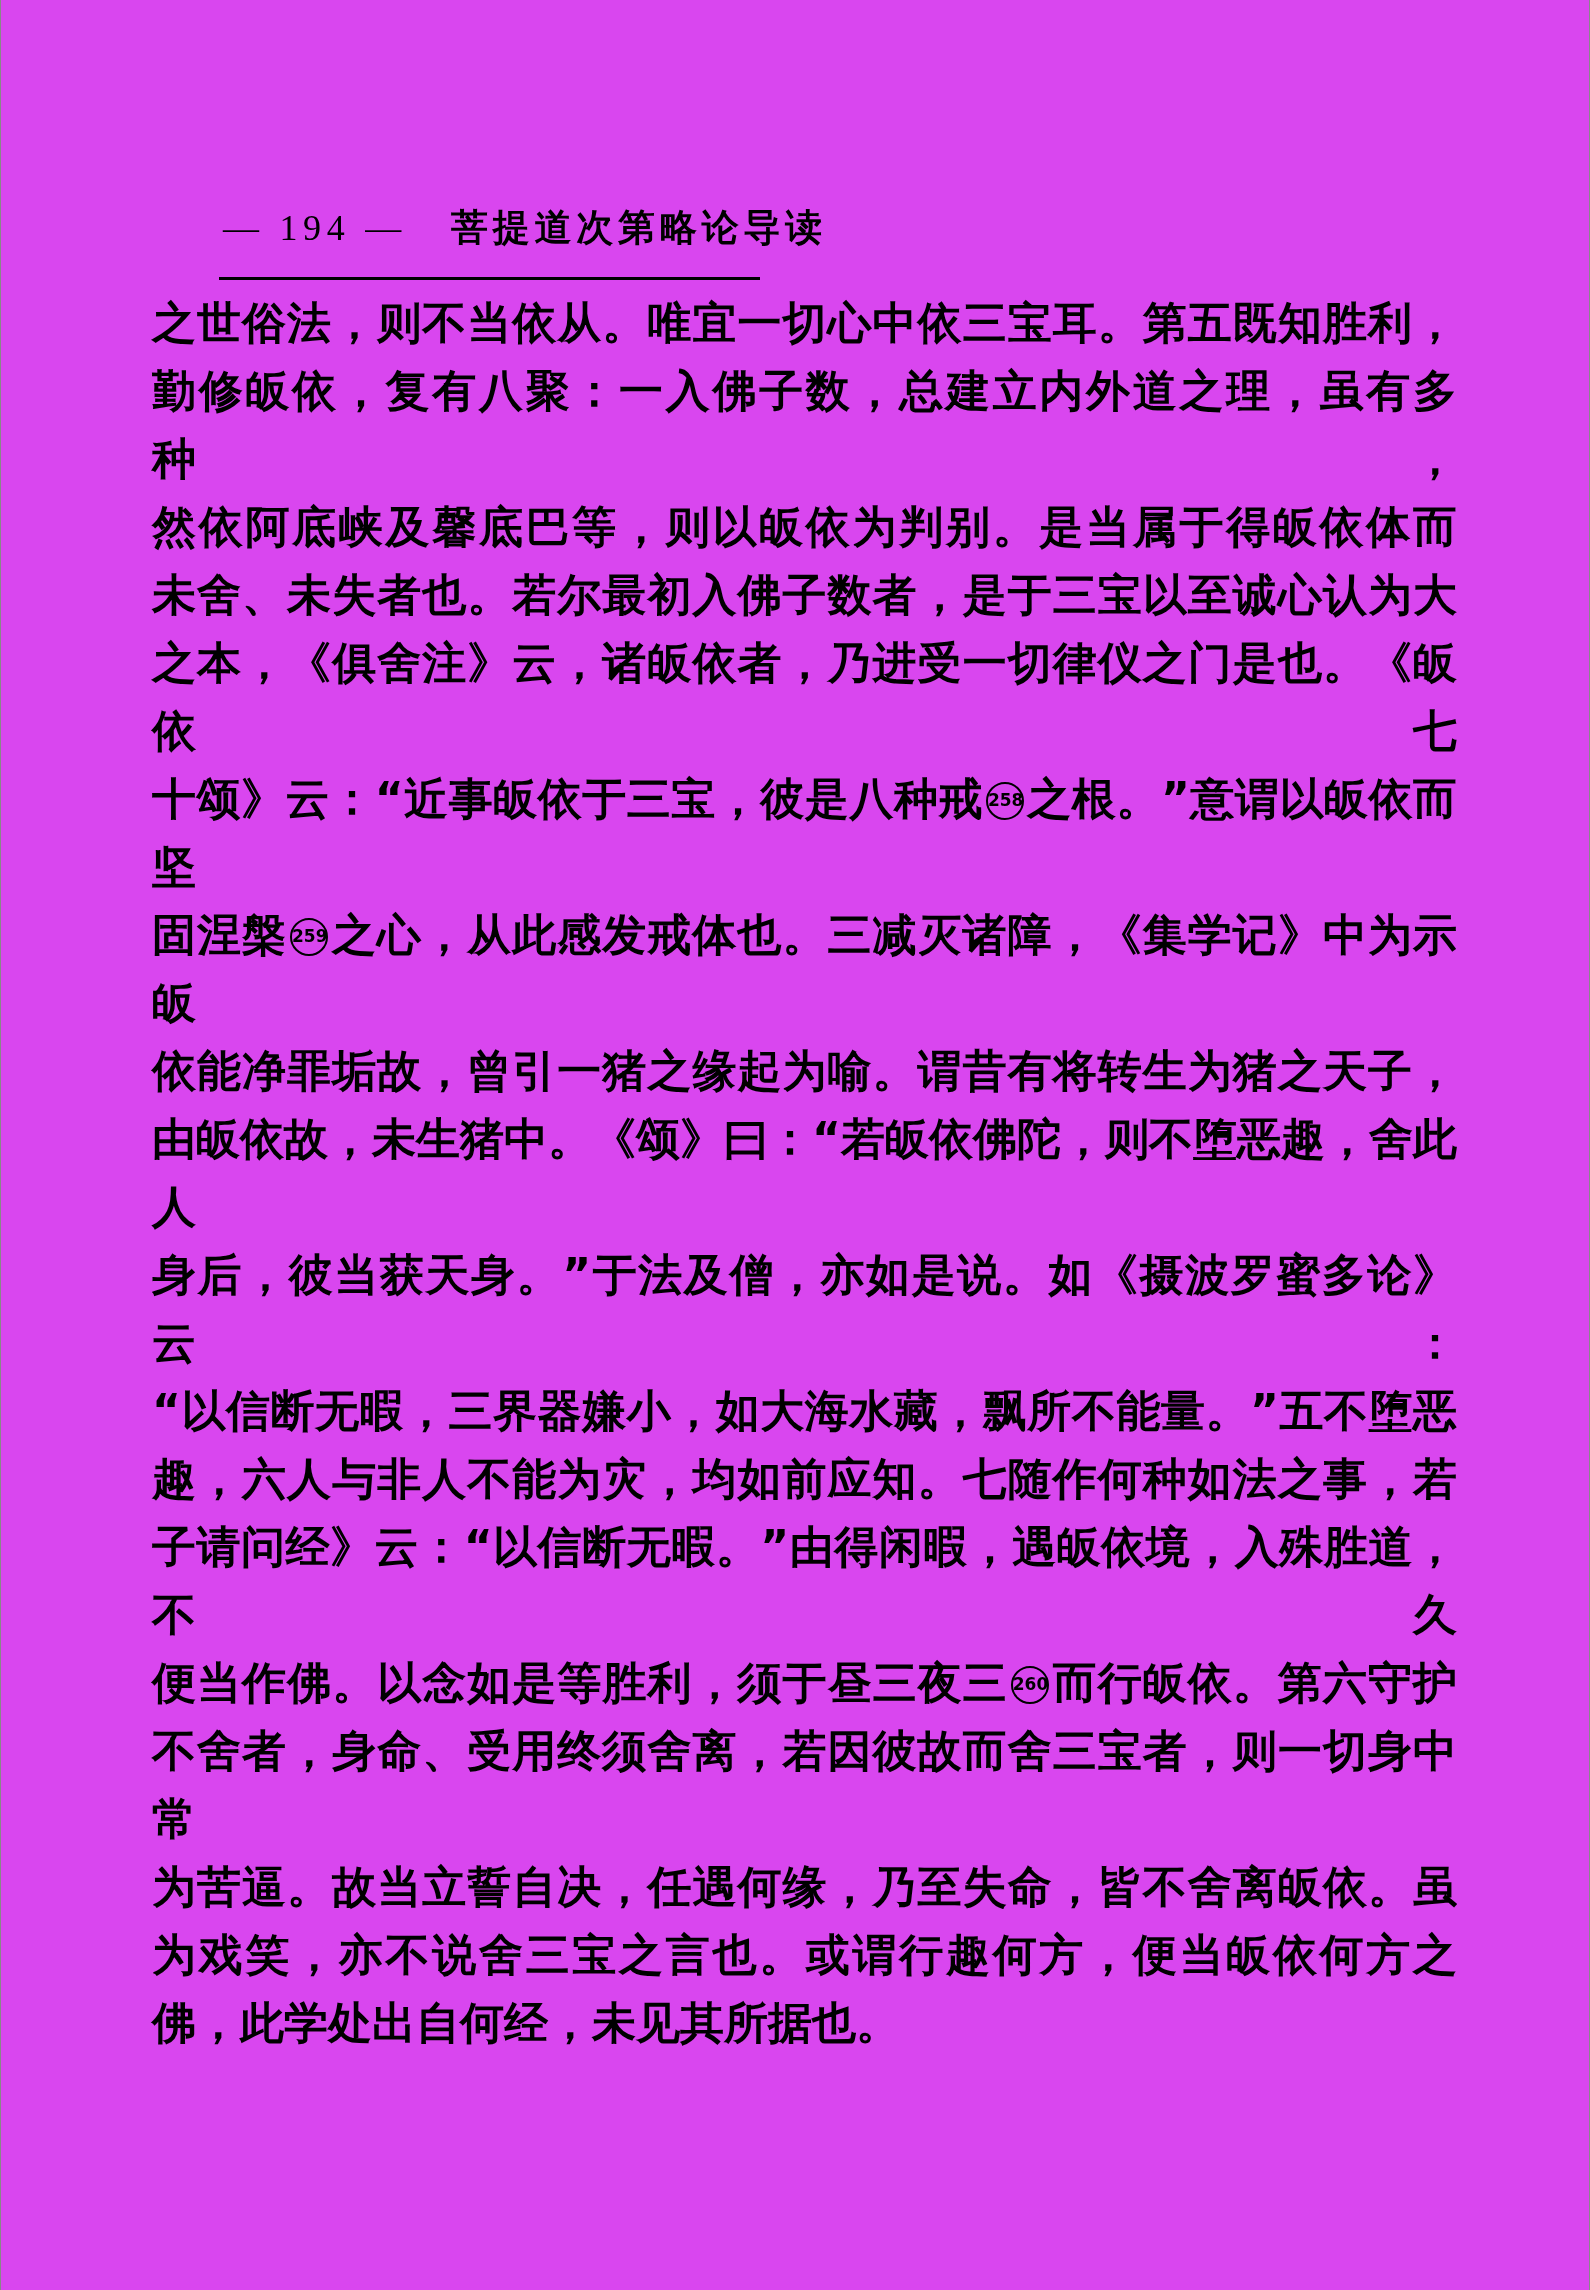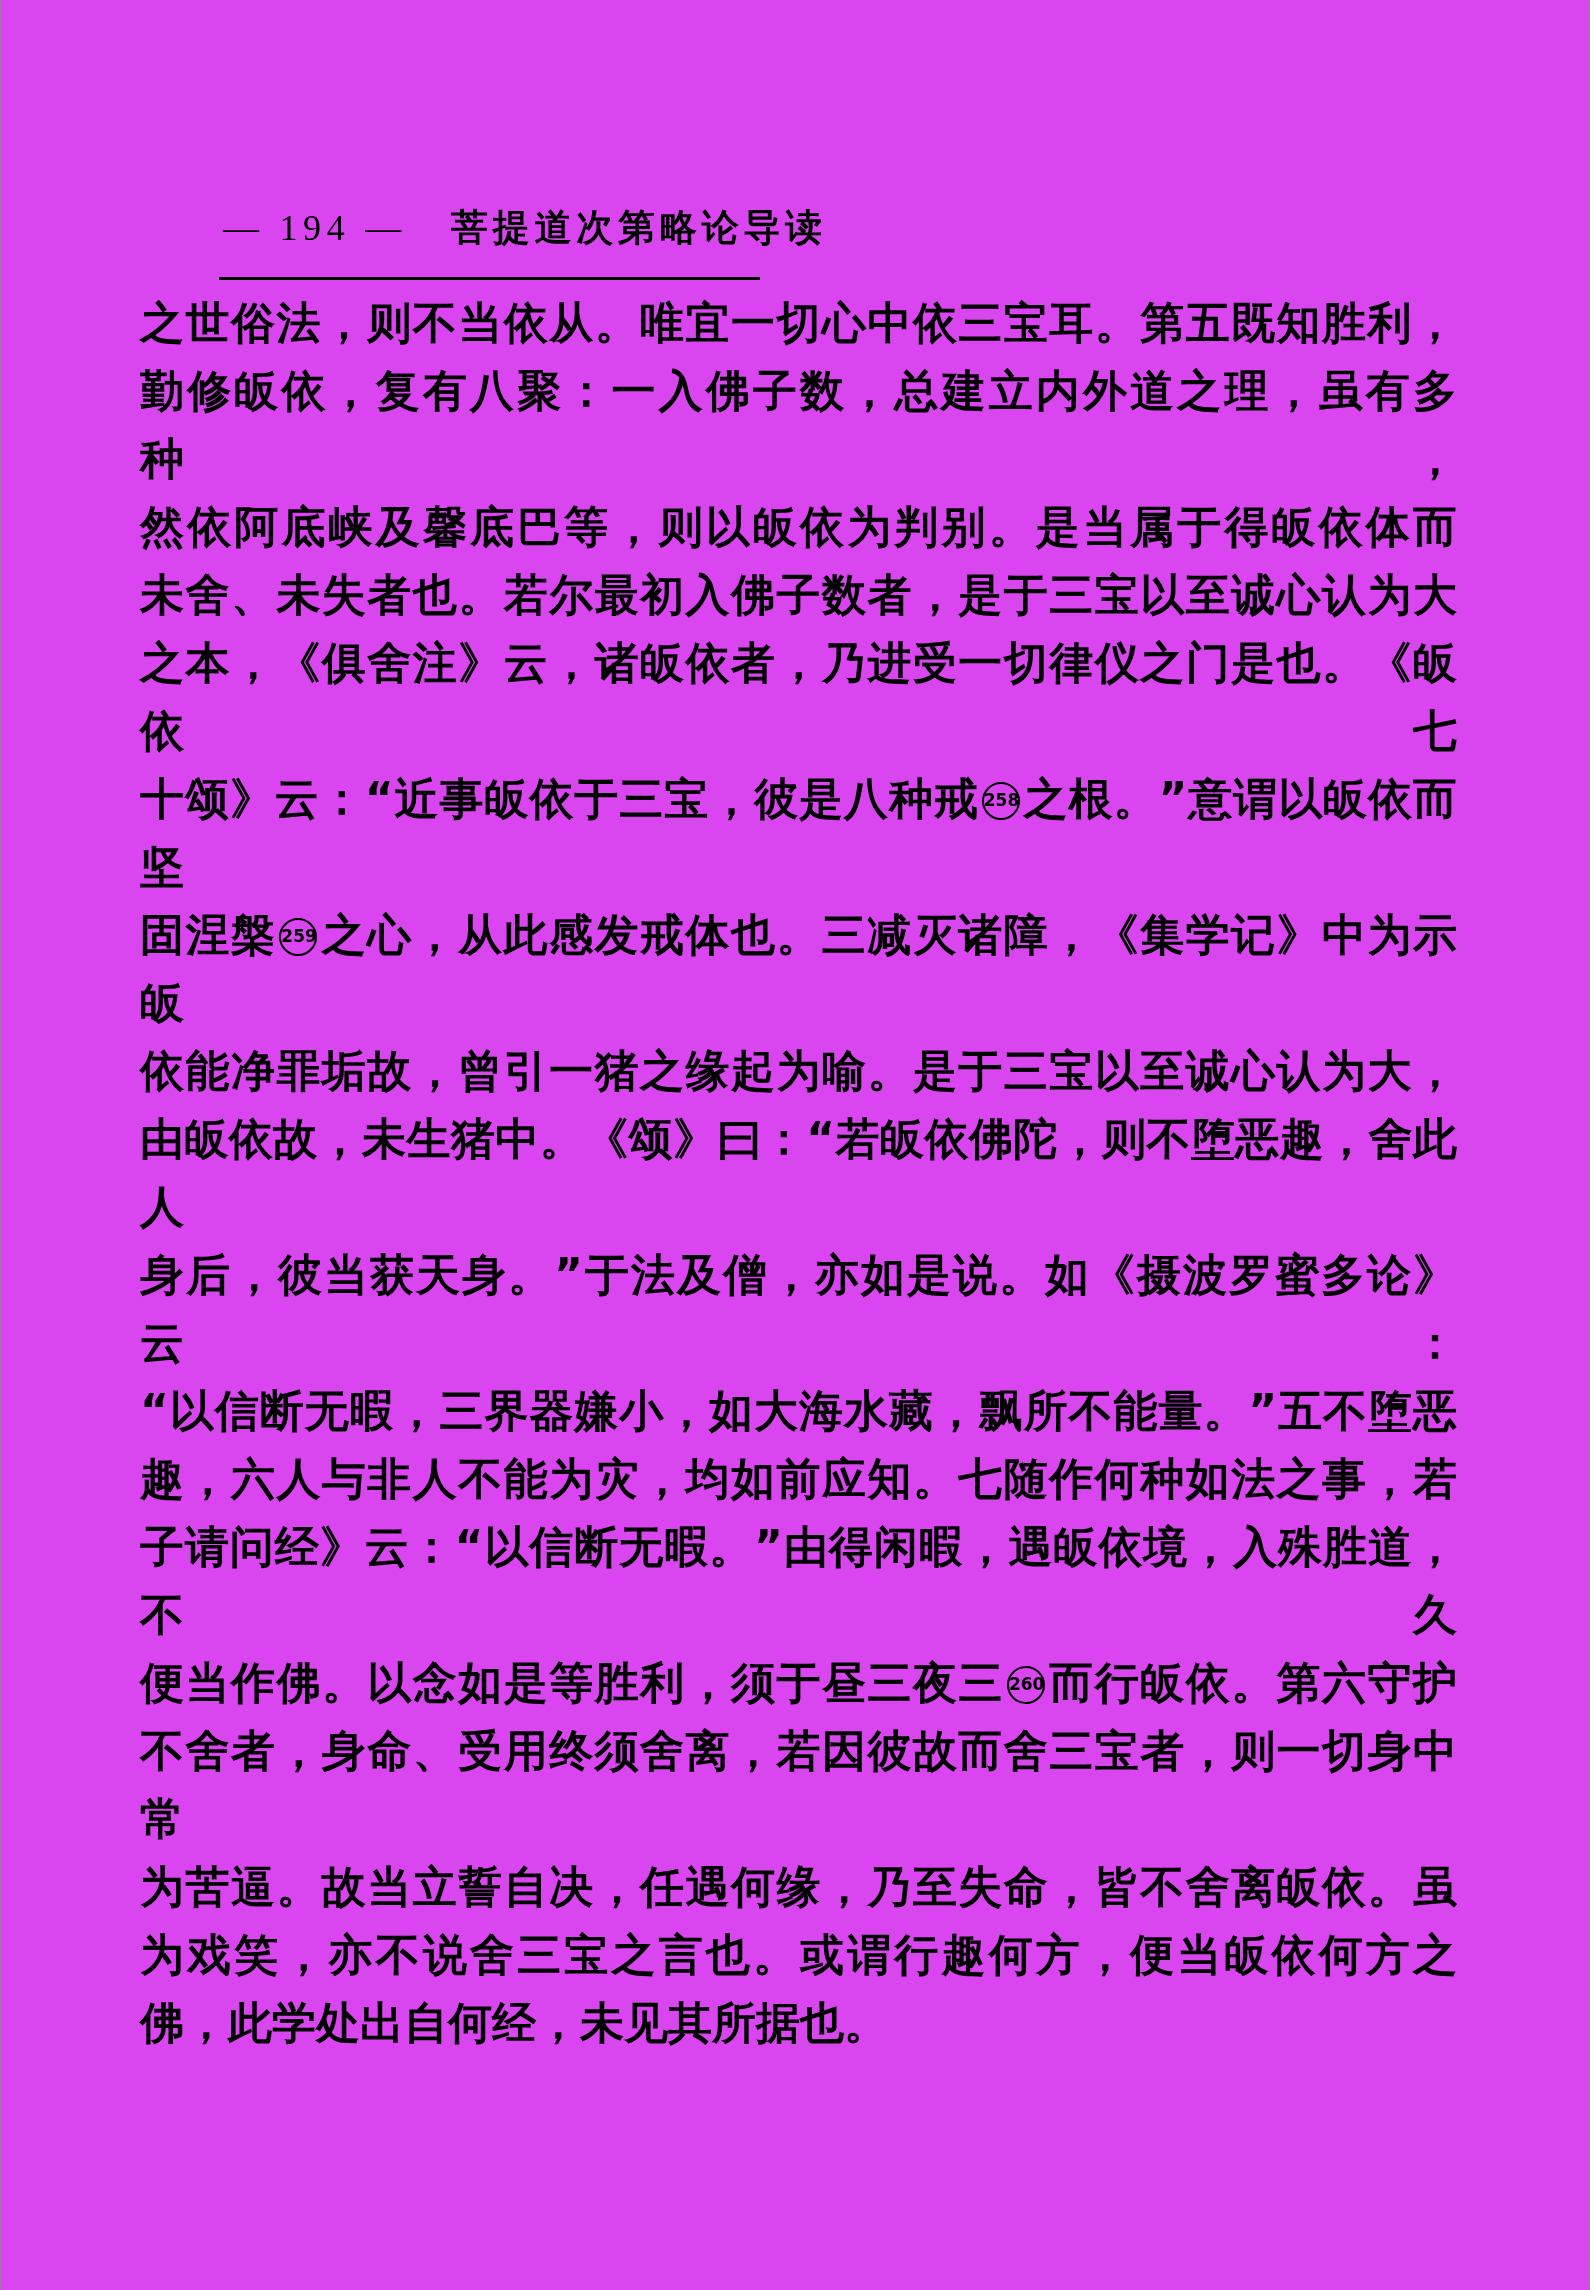--- a/index.html
+++ b/index.html
@@ -39,20 +39,21 @@
   .content {
     position:absolute;
     top:289px; left:139px;
     width:1317px;
   }
   .para { margin:0; }
   .para-main .line {
     font-weight:bold;
     font-size:44px;
     line-height:68px;
+    margin-left:12px;
   }
   .line {
     text-align:justify;
     text-align-last:justify;
     -moz-text-align-last:justify;
   }
   .line.last {
     text-align-last:left;
     -moz-text-align-last:left;
   }
@@ -86,21 +87,21 @@
 
   <div class="content" id="content">
       <div class="para para-main">
         <div class="line">之世俗法，则不当依从。唯宜一切心中依三宝耳。第五既知胜利，</div>
         <div class="line">勤修皈依，复有八聚：一入佛子数，总建立内外道之理，虽有多种，</div>
         <div class="line">然依阿底峡及馨底巴等，则以皈依为判别。是当属于得皈依体而</div>
         <div class="line">未舍、未失者也。若尔最初入佛子数者，是于三宝以至诚心认为大</div>
         <div class="line">之本，《俱舍注》云，诸皈依者，乃进受一切律仪之门是也。《皈依七</div>
         <div class="line">十颂》云：“近事皈依于三宝，彼是八种戒<span class="circ">258</span>之根。”意谓以皈依而坚</div>
         <div class="line">固涅槃<span class="circ">259</span>之心，从此感发戒体也。三减灭诸障，《集学记》中为示皈</div>
-        <div class="line">依能净罪垢故，曾引一猪之缘起为喻。是于三宝以至诚心认为大，</div>
+        <div class="line">依能净罪垢故，曾引一猪之缘起为喻。谓昔有将转生为猪之天子，</div>
         <div class="line">由皈依故，未生猪中。《颂》曰：“若皈依佛陀，则不堕恶趣，舍此人</div>
         <div class="line">身后，彼当获天身。”于法及僧，亦如是说。如《摄波罗蜜多论》云：</div>
         <div class="line">“以信断无暇，三界器嫌小，如大海水藏，飘所不能量。”五不堕恶</div>
         <div class="line">趣，六人与非人不能为灾，均如前应知。七随作何种如法之事，若</div>
         <div class="line">子请问经》云：“以信断无暇。”由得闲暇，遇皈依境，入殊胜道，不久</div>
         <div class="line">便当作佛。以念如是等胜利，须于昼三夜三<span class="circ">260</span>而行皈依。第六守护</div>
         <div class="line">不舍者，身命、受用终须舍离，若因彼故而舍三宝者，则一切身中常</div>
         <div class="line">为苦逼。故当立誓自决，任遇何缘，乃至失命，皆不舍离皈依。虽</div>
         <div class="line">为戏笑，亦不说舍三宝之言也。或谓行趣何方，便当皈依何方之</div>
         <div class="line last">佛，此学处出自何经，未见其所据也。</div>

